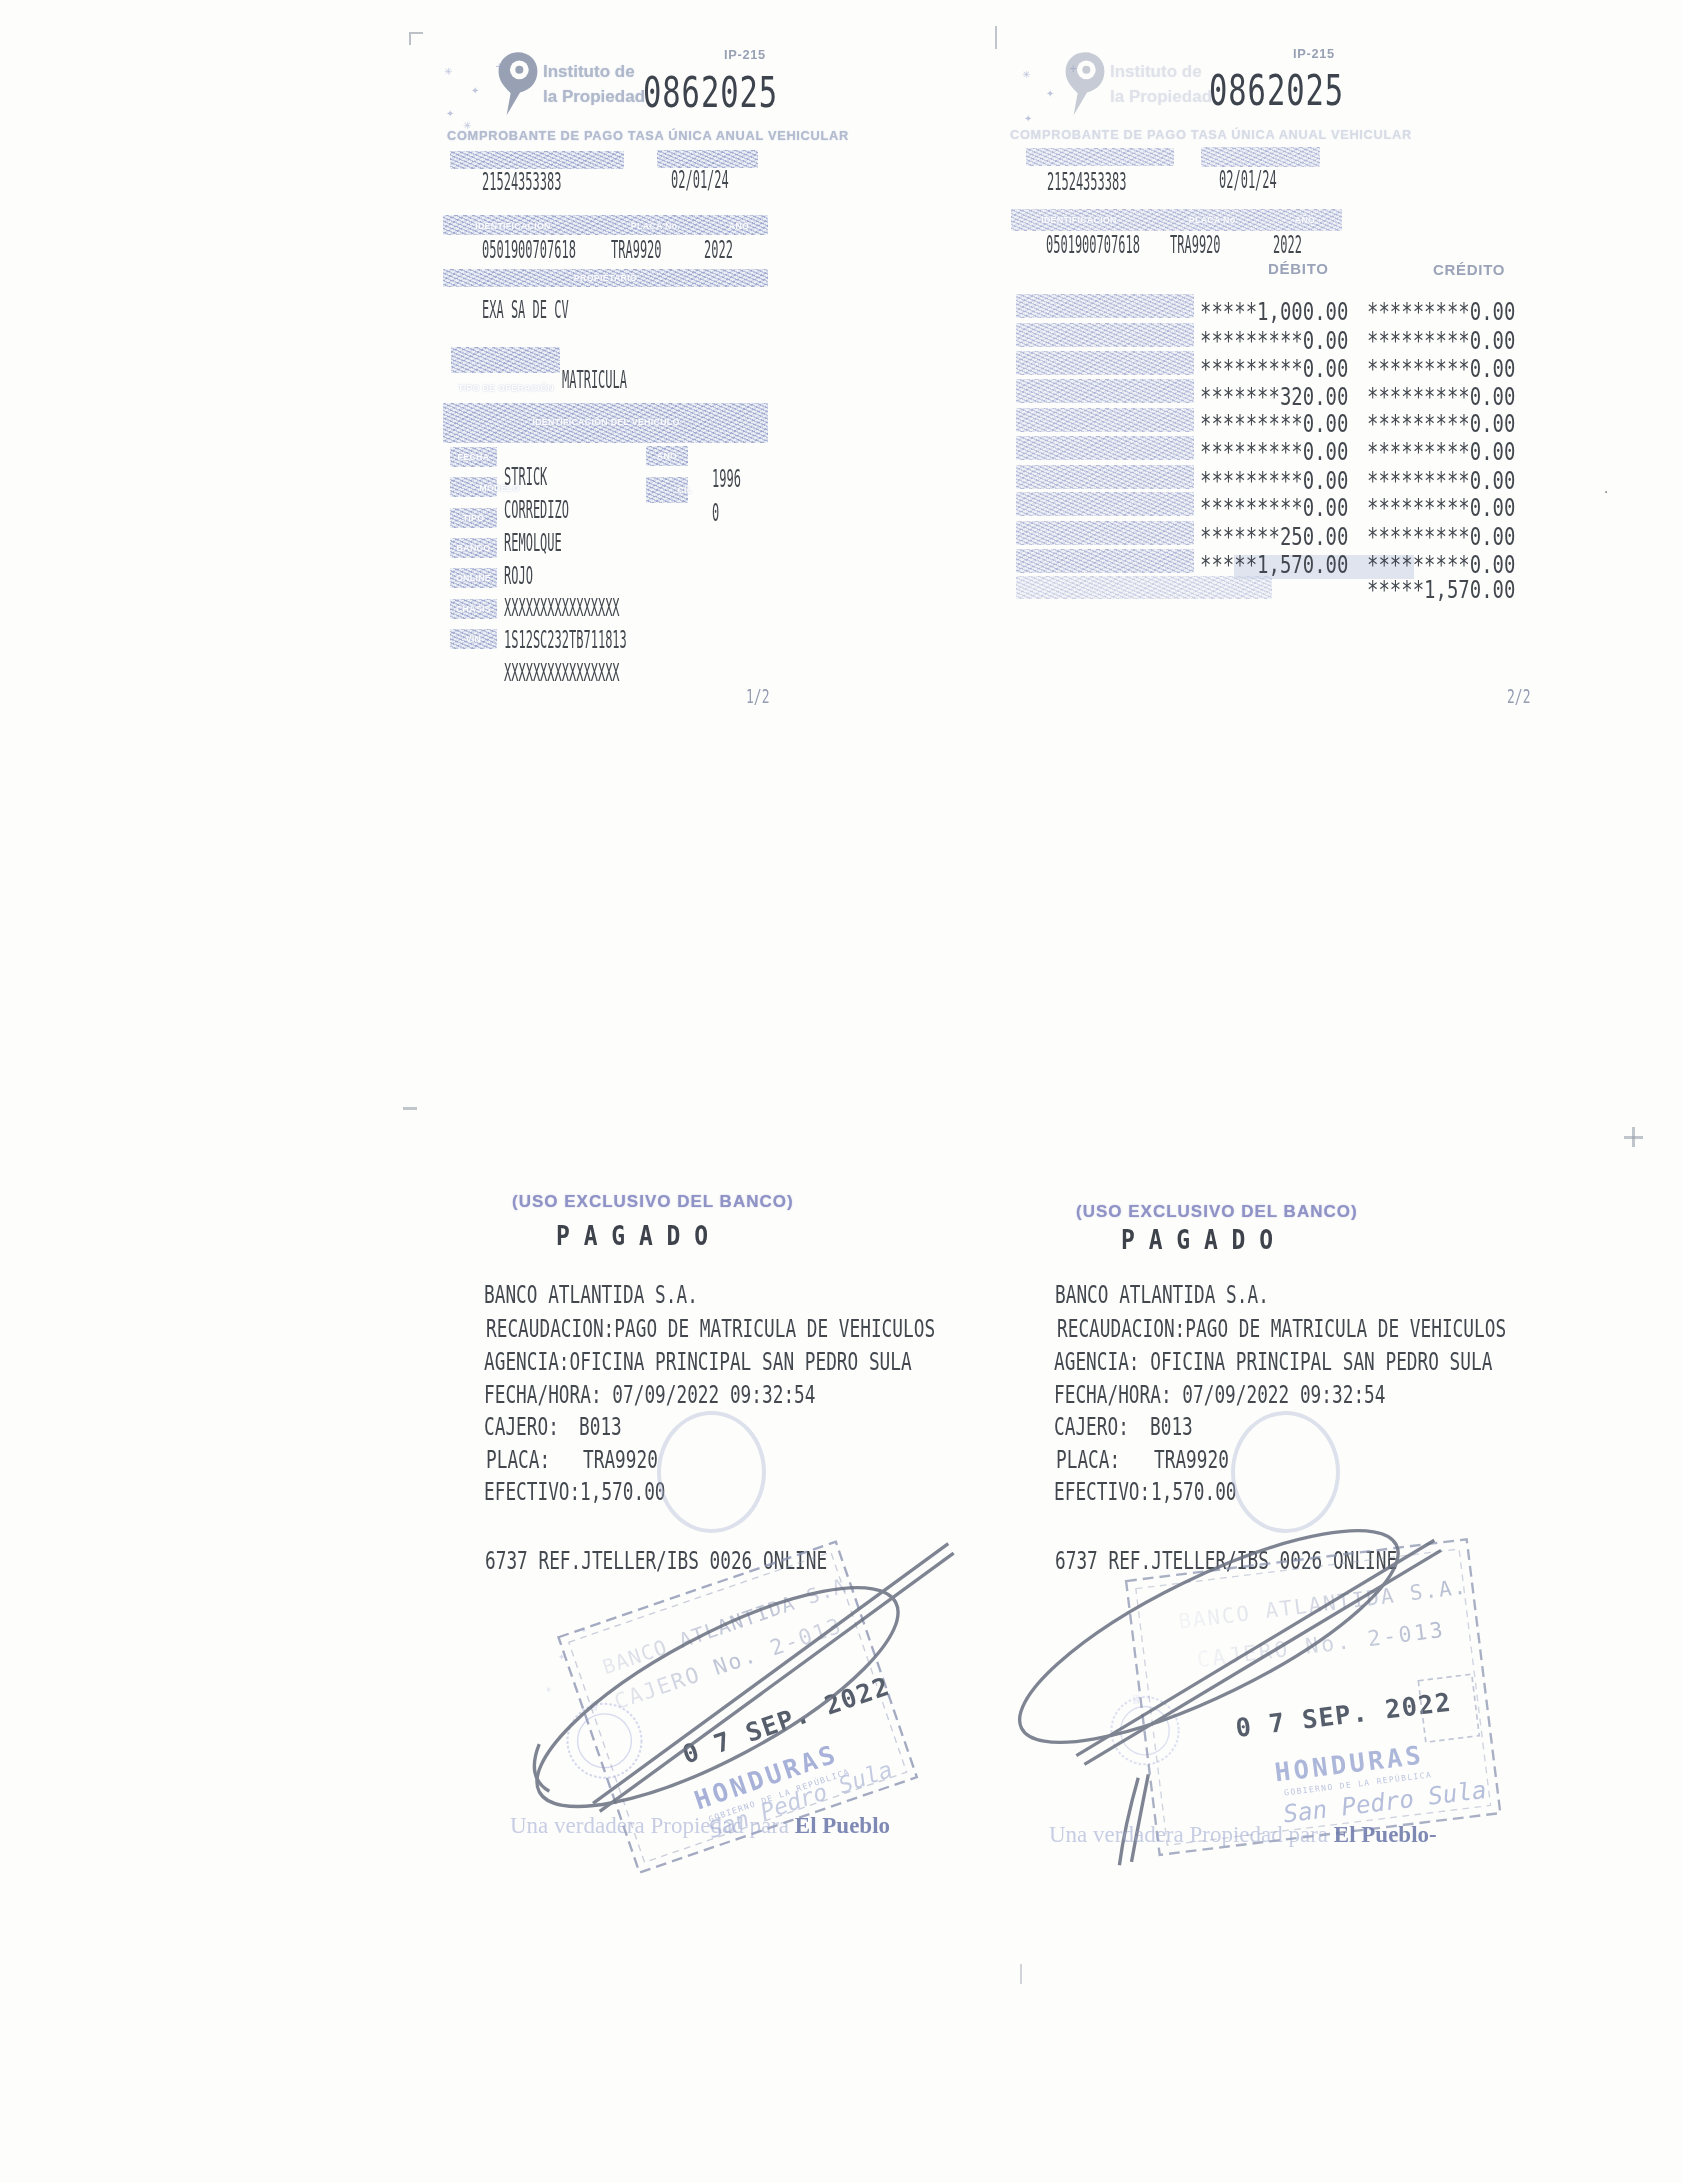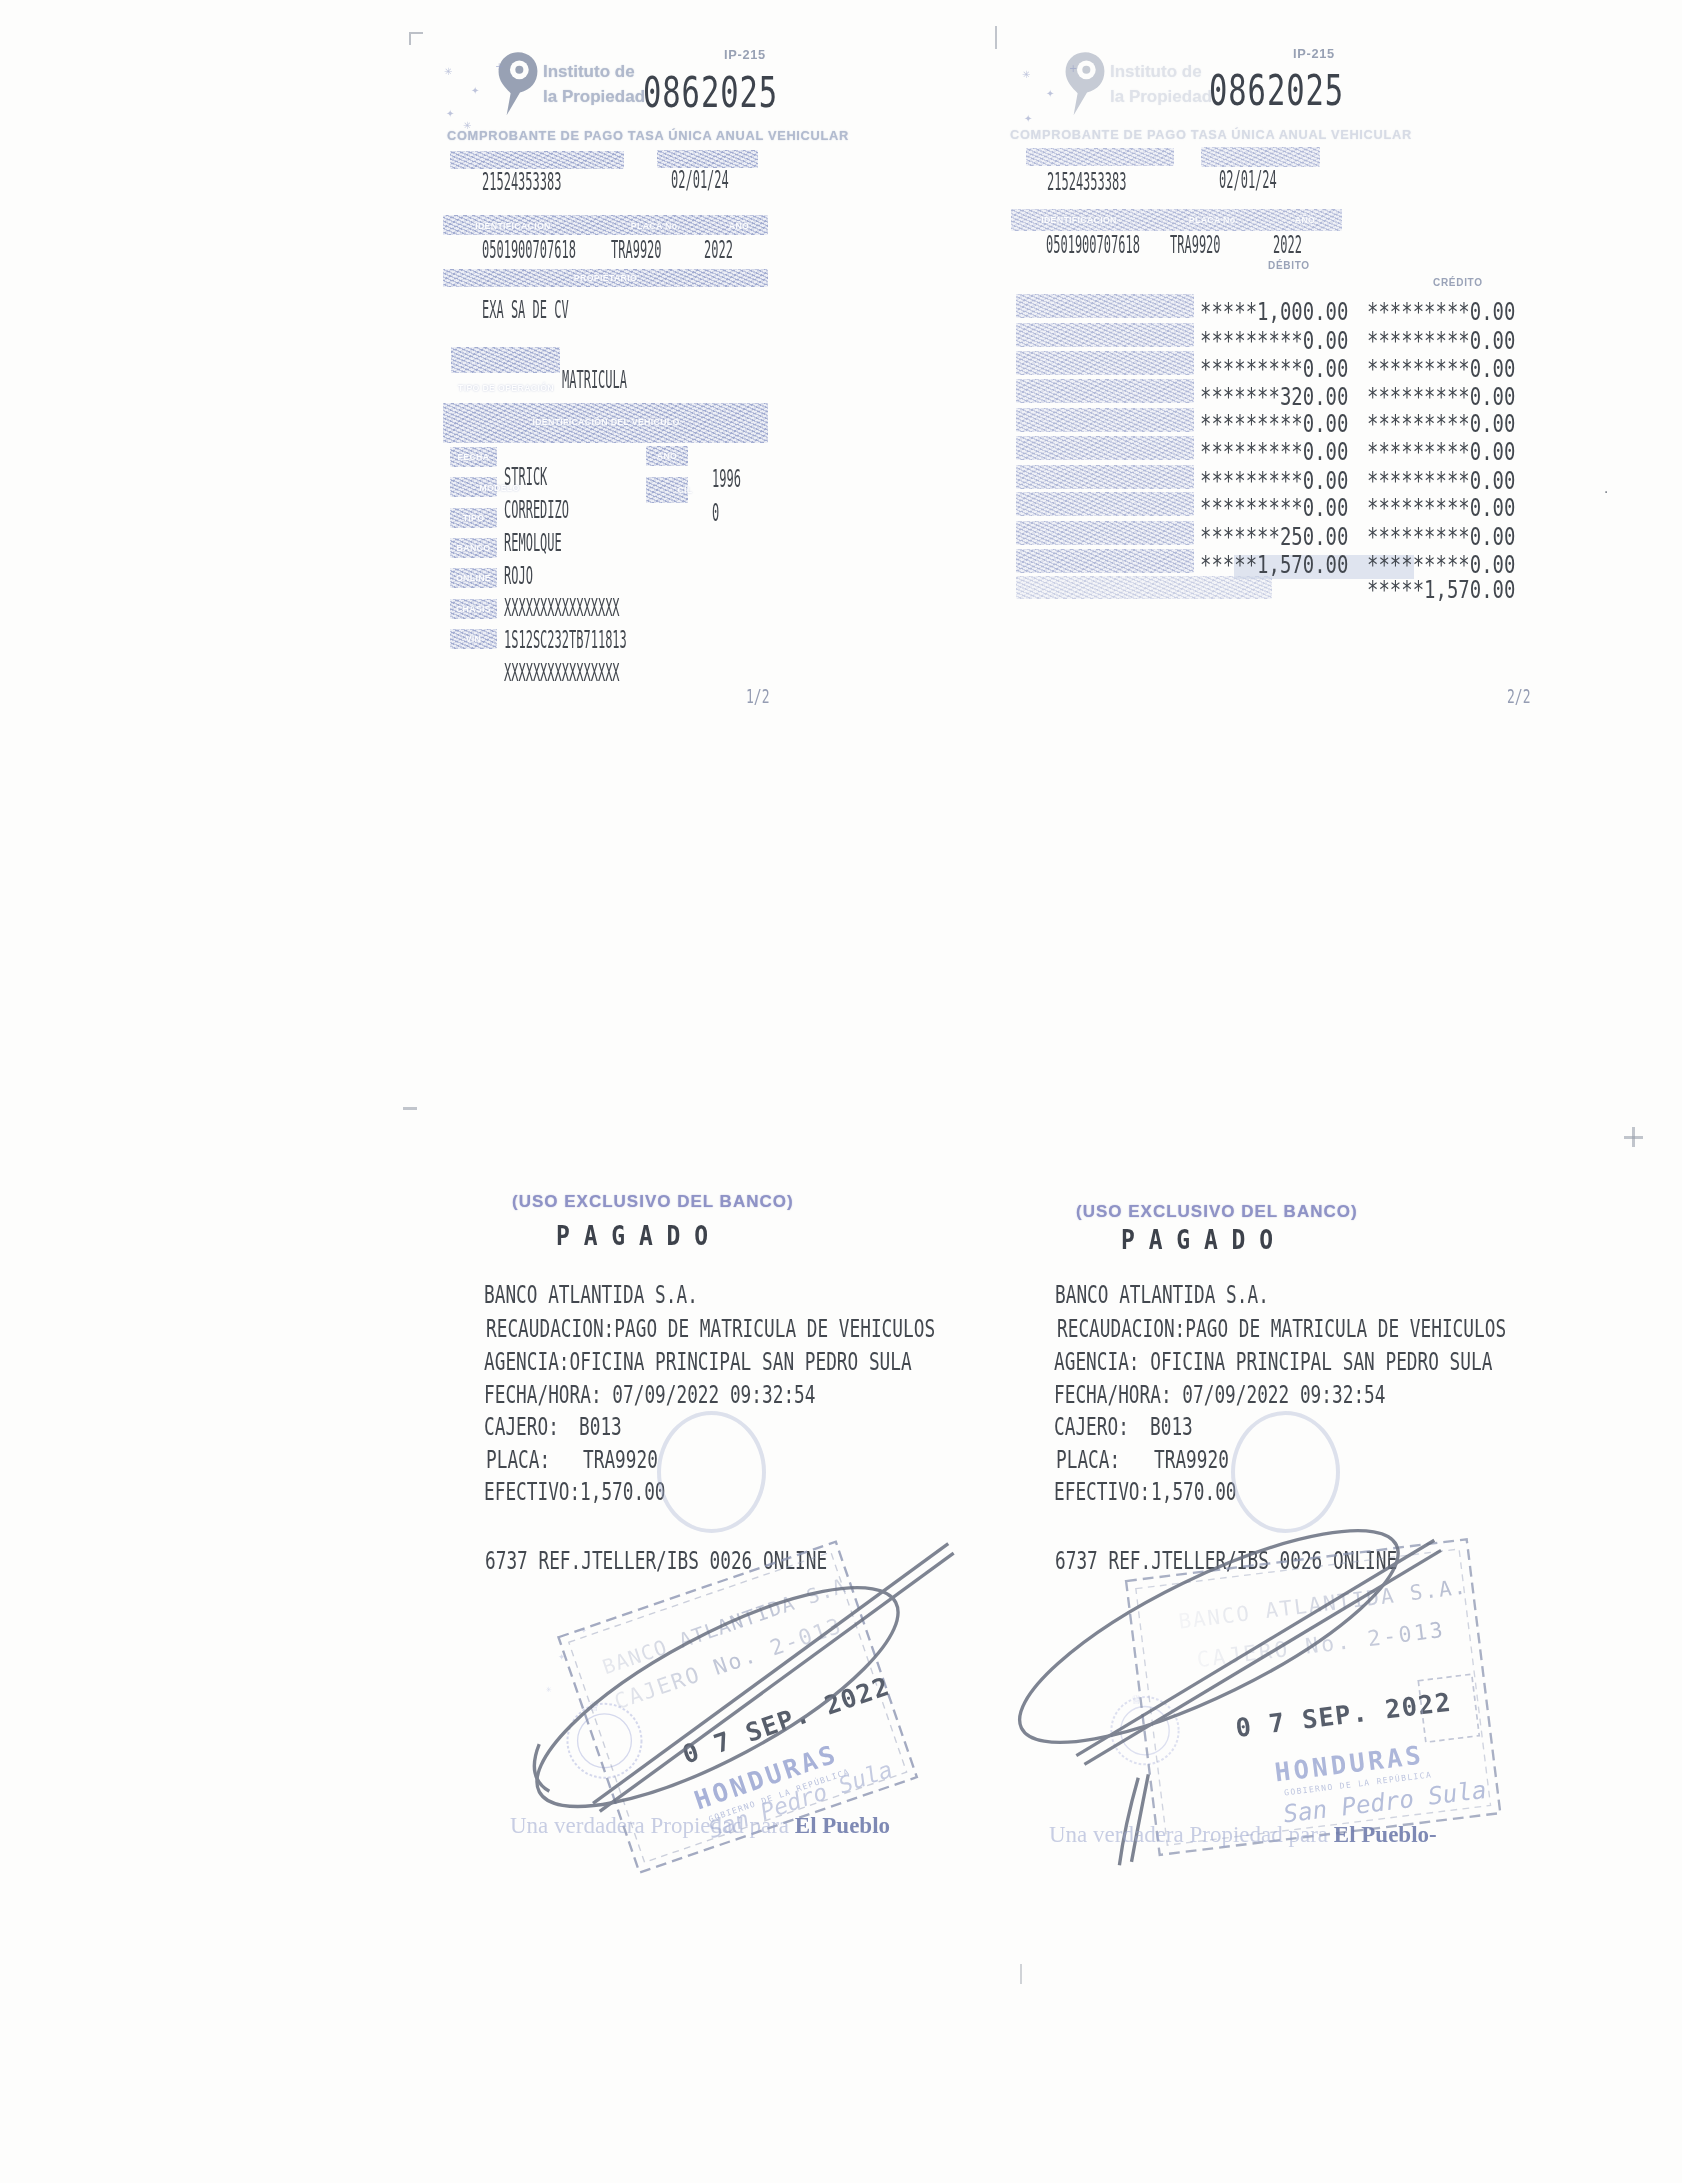--- a/index.html
+++ b/index.html
@@ -19,21 +19,21 @@
   .bl{position:absolute;color:rgba(255,255,255,.95);font-family:"Liberation Sans",sans-serif;
       font-weight:bold;font-size:8.8px;letter-spacing:0.3px;text-align:center;line-height:1;
       text-shadow:0 0 2px rgba(185,193,220,.9);white-space:nowrap;}
   .fadedtitle{position:absolute;font-family:"Liberation Sans",sans-serif;font-weight:700;
       color:#b2bbcf;letter-spacing:0.7px;font-size:12.8px;white-space:nowrap;text-shadow:0 0 1.3px rgba(178,187,207,.8);}
   .instname{position:absolute;font-family:"Liberation Sans",sans-serif;font-weight:700;
       color:#b0b9cc;font-size:17px;line-height:25px;text-shadow:0 0 1.3px rgba(176,185,204,.7);}
   .ip215{position:absolute;font-family:"Liberation Sans",sans-serif;font-weight:700;
       color:#98a1b4;font-size:12.8px;letter-spacing:0.7px;}
   .colhead{position:absolute;font-family:"Liberation Sans",sans-serif;font-weight:700;
-      color:#9aa3b8;font-size:10px;letter-spacing:0.7px;}
+      color:#9aa3b8;font-size:15px;letter-spacing:0.7px;}
   .pageno{position:absolute;font-family:"DejaVu Sans Mono",monospace;color:#959db3;
       font-size:20px;transform:scaleX(.65);transform-origin:0 0;}
   .uso{position:absolute;font-family:"Liberation Sans",sans-serif;font-weight:600;color:#8f93c6;
       font-size:17px;letter-spacing:1px;text-shadow:0 0 1.3px rgba(143,147,198,.75);white-space:nowrap;}
   .pg{position:absolute;font-family:"DejaVu Sans Mono",monospace;font-weight:bold;color:#3d424b;
       font-size:27px;transform:scaleX(.85);transform-origin:0 0;white-space:pre;}
   .slogan{position:absolute;font-family:Liberation Serif, serif;font-size:23px;
       color:rgba(154,165,205,.55);white-space:nowrap;}
   .slogan b{color:rgba(112,124,172,.9);}
   .mark{position:absolute;background:#9aa0ab;opacity:.6;}
@@ -150,21 +150,21 @@
 
     <div class="nb lt" style="left:1011px;top:209px;width:331px;height:21.5px;"></div>
     <div class="bl" style="left:1037px;top:216px;width:84px;">IDENTIFICACIÓN</div>
     <div class="bl" style="left:1184px;top:216px;width:59px;">PLACA No.</div>
     <div class="bl" style="left:1285px;top:216px;width:40px;">AÑO</div>
     <div class="dm v" style="left:1046px;top:233px;">0501900707618</div>
     <div class="dm v" style="left:1170px;top:233px;">TRA9920</div>
     <div class="dm v" style="left:1273px;top:233px;">2022</div>
 
     <div class="colhead" style="left:1268px;top:260px;">DÉBITO</div>
-    <div class="colhead" style="left:1433px;top:261px;margin-top:16px;">CRÉDITO</div>
+    <div class="colhead" style="left:1433px;top:261px;">CRÉDITO</div>
 
     <div class="nb lt" style="left:1016px;top:294px;width:178px;height:24px;"></div>
     <div class="nb lt" style="left:1016px;top:323px;width:178px;height:24px;"></div>
     <div class="nb lt" style="left:1016px;top:351px;width:178px;height:24px;"></div>
     <div class="nb lt" style="left:1016px;top:379px;width:178px;height:24px;"></div>
     <div class="nb lt" style="left:1016px;top:408px;width:178px;height:24px;"></div>
     <div class="nb lt" style="left:1016px;top:436px;width:178px;height:24px;"></div>
     <div class="nb lt" style="left:1016px;top:465px;width:178px;height:24px;"></div>
     <div class="nb lt" style="left:1016px;top:492px;width:178px;height:24px;"></div>
     <div class="nb lt" style="left:1016px;top:521px;width:178px;height:24px;"></div>

